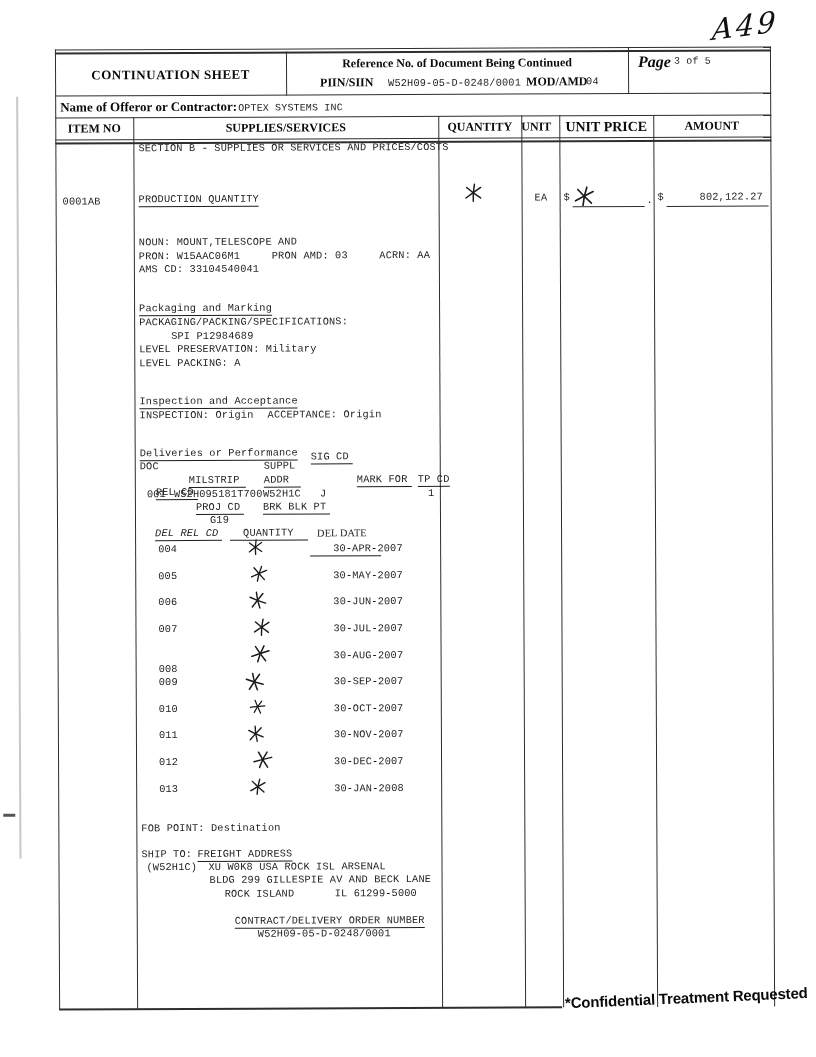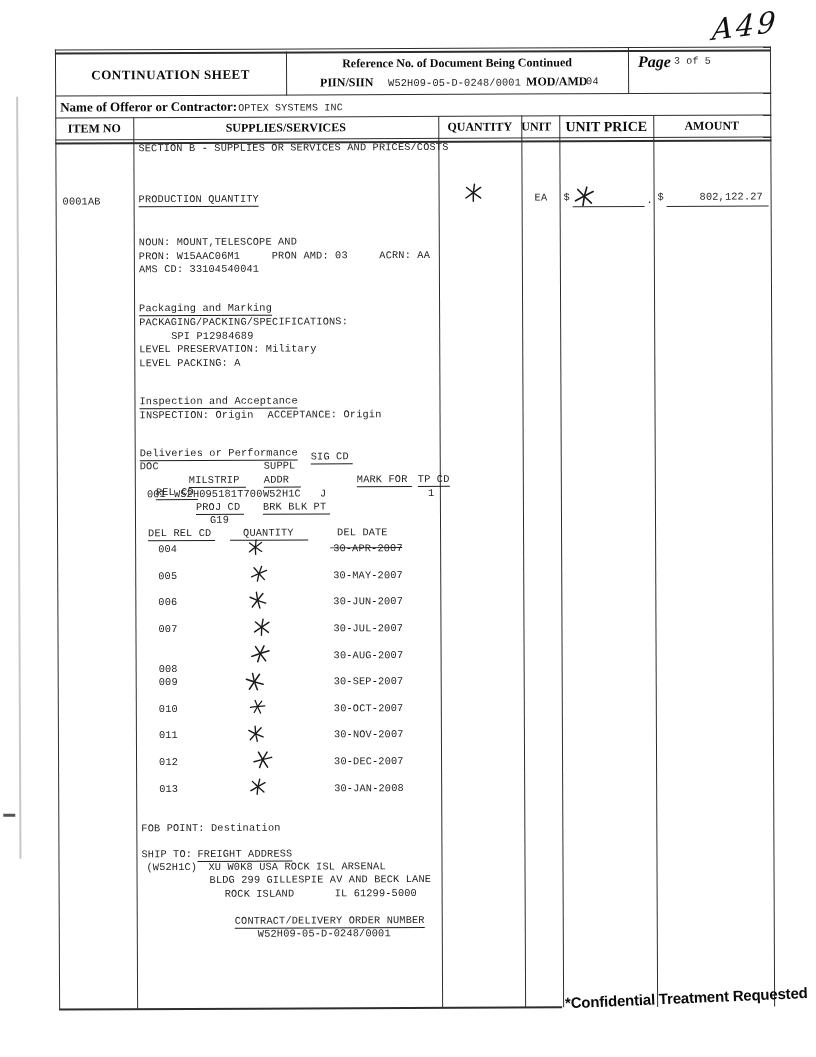--- a/index.html
+++ b/index.html
@@ -125,23 +125,23 @@
   <div class="mono" style="left:147px;top:488px;">001</div>
   <div class="mono" style="left:174px;top:488px;">W52H095181T700</div>
   <div class="mono" style="left:263px;top:488px;">W52H1C</div>
   <div class="mono" style="left:320px;top:488px;">J</div>
   <div class="mono" style="left:428px;top:488px;">1</div>
 
   <div class="mono u" style="left:196px;top:501px;padding-right:4px;">PROJ CD</div>
   <div class="mono u" style="left:263px;top:501px;padding-right:4px;">BRK BLK PT</div>
   <div class="mono" style="left:210px;top:514px;">G19</div>
 
-  <div class="mono u" style="left:148px;top:527px;padding-right:4px;">DEL REL CD</div>
+  <div class="mono u" style="left:155px;top:527px;padding-right:4px;font-style:italic;">DEL REL CD</div>
   <div class="mono u" style="left:230px;top:527px;padding:0 14px 0 13px;">QUANTITY</div>
-  <div class="mono u" style="left:330px;top:527px;padding:0 14px 8px 7px;">DEL DATE</div>
+  <div class="mono u" style="left:310px;top:527px;padding:0 14px 16px 7px;font-family:Liberation Serif, serif;">DEL DATE</div>
 
   <div class="mono" style="left:158px;top:543px;">004</div>
   <svg class="star" viewBox="0 0 20 20" width="17" height="17" style="left:247px;top:538px;transform:rotate(4deg);">
         <use href="#hstar"></use>
       </svg>
   <div class="mono" style="left:333px;top:543px;">30-APR-2007</div>
 
   <div class="mono" style="left:158px;top:570px;">005</div>
   <svg class="star" viewBox="0 0 20 20" width="18" height="18" style="left:250px;top:564px;transform:rotate(18deg);">
         <use href="#hstar"></use>

